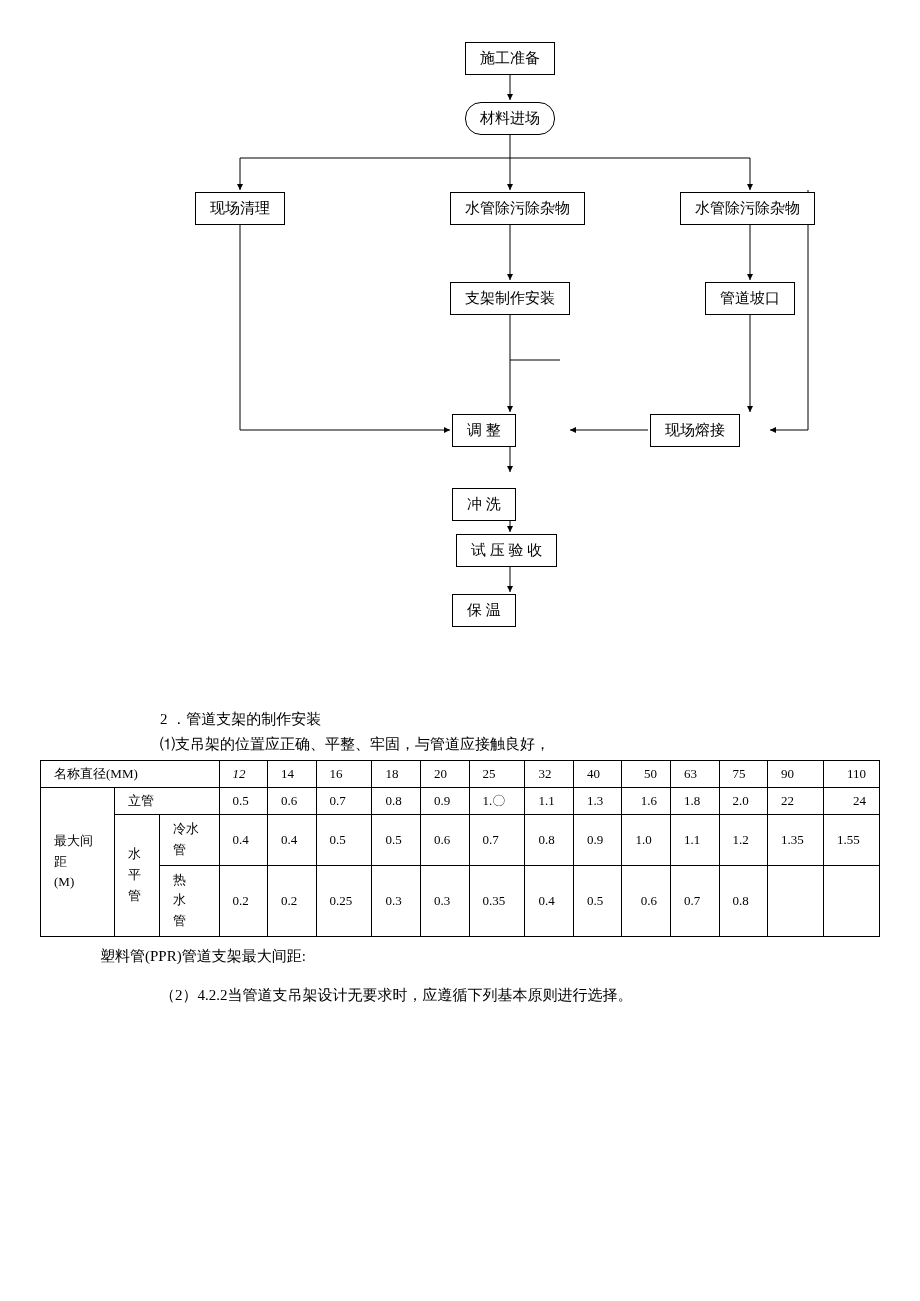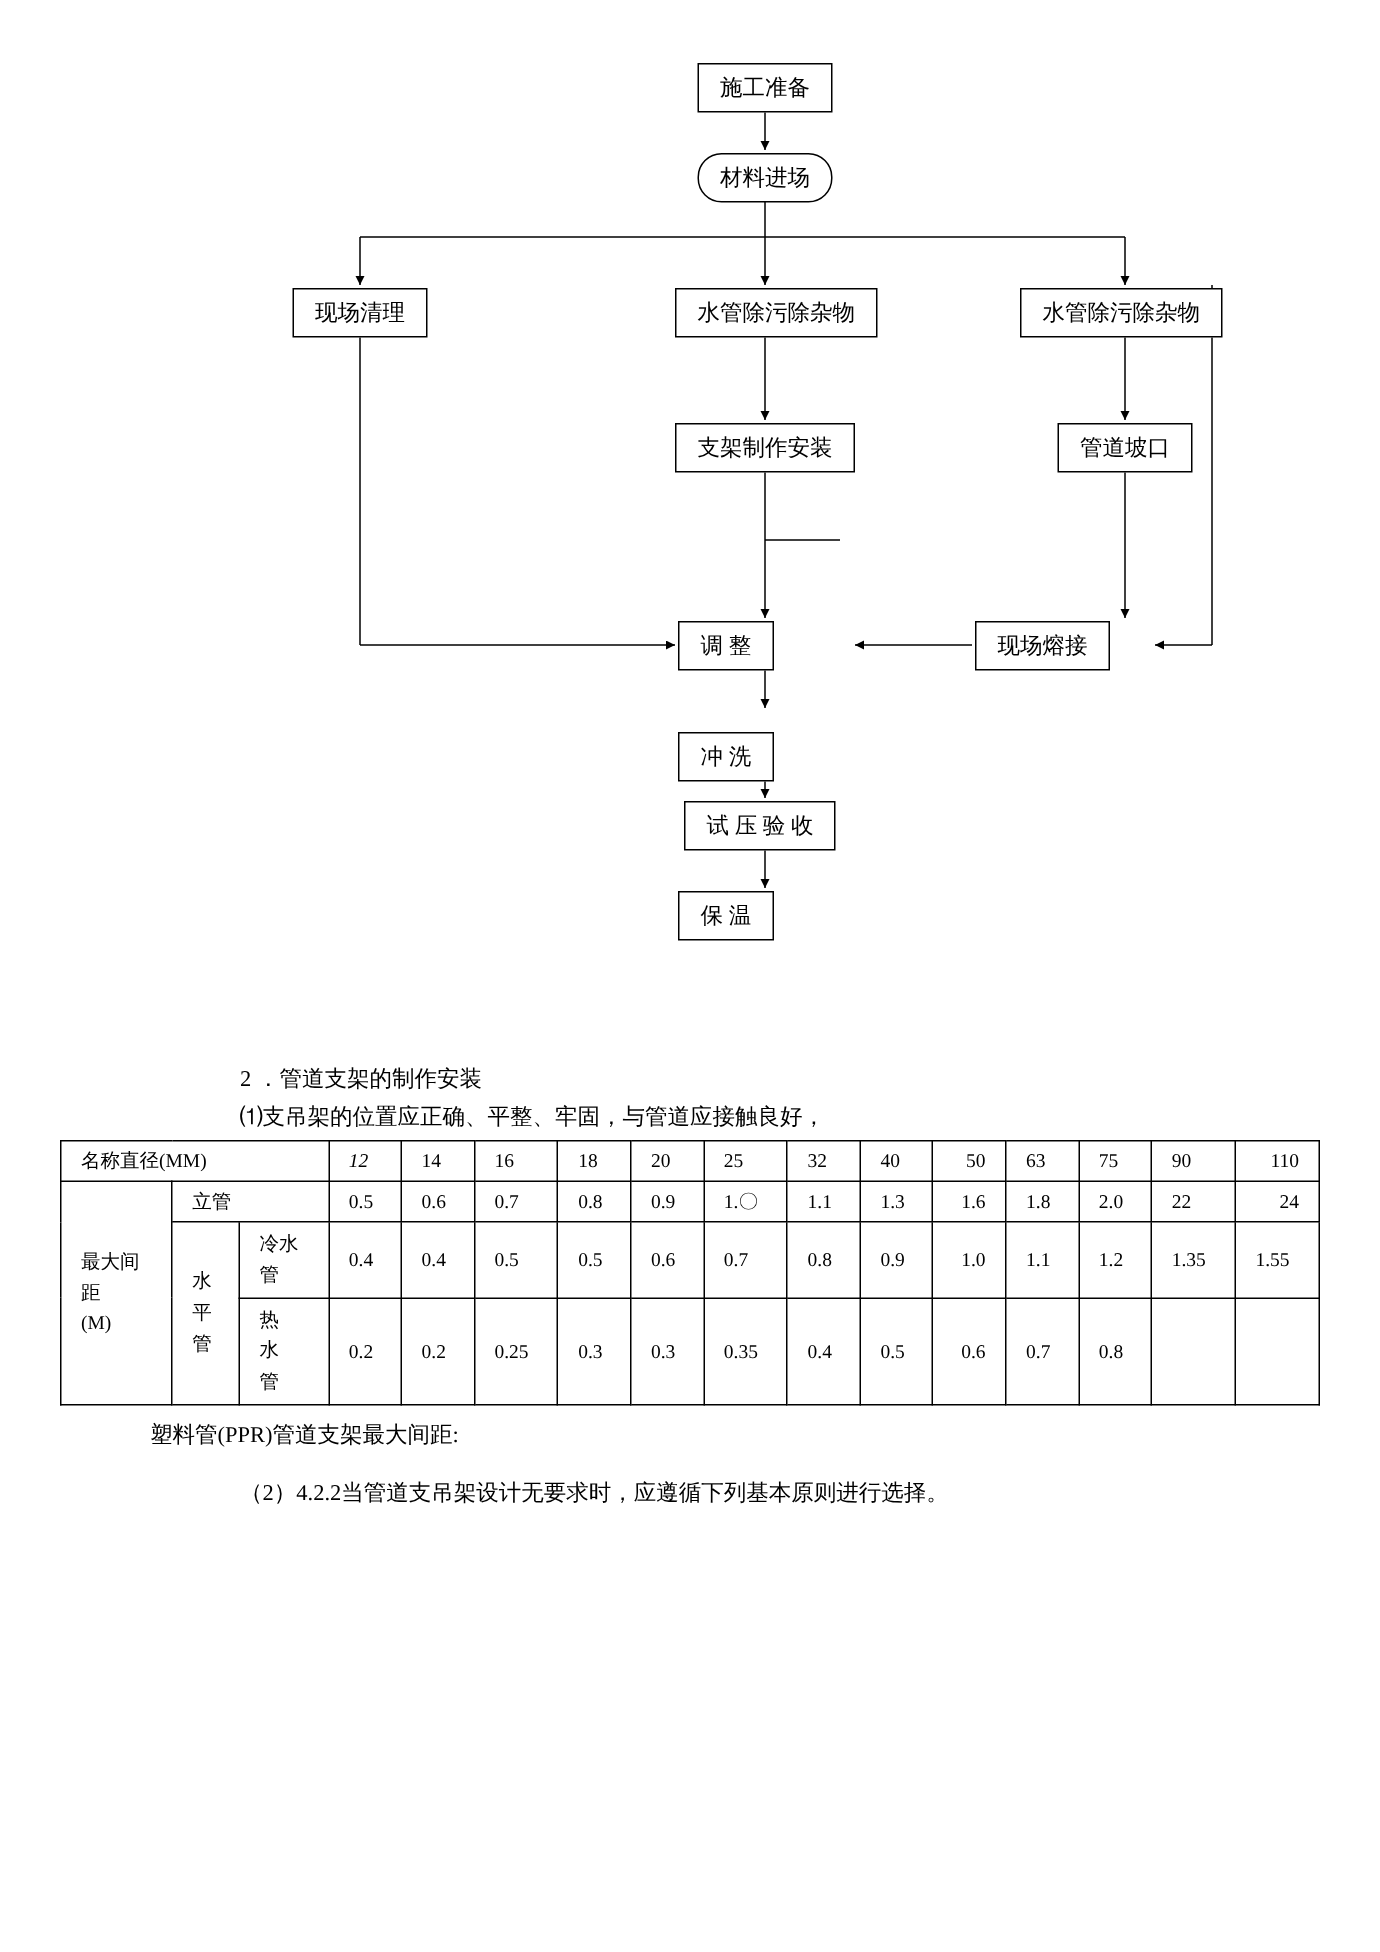--- a/index.html
+++ b/index.html
@@ -181,21 +181,21 @@
       <span>管</span>
     </td>
     <td>0.4</td>
     <td>0.4</td>
     <td>0.5</td>
     <td>0.5</td>
     <td>0.6</td>
     <td>0.7</td>
     <td>0.8</td>
     <td>0.9</td>
-    <td style="text-align:right">1.0</td>
+    <td style="">1.0</td>
     <td>1.1</td>
     <td>1.2</td>
     <td>1.35</td>
     <td>1.55</td>
   </tr>
   <tr>
     <td class="vtext">
       <span>热</span><br>
       <span>水</span><br>
       <span>管</span>

